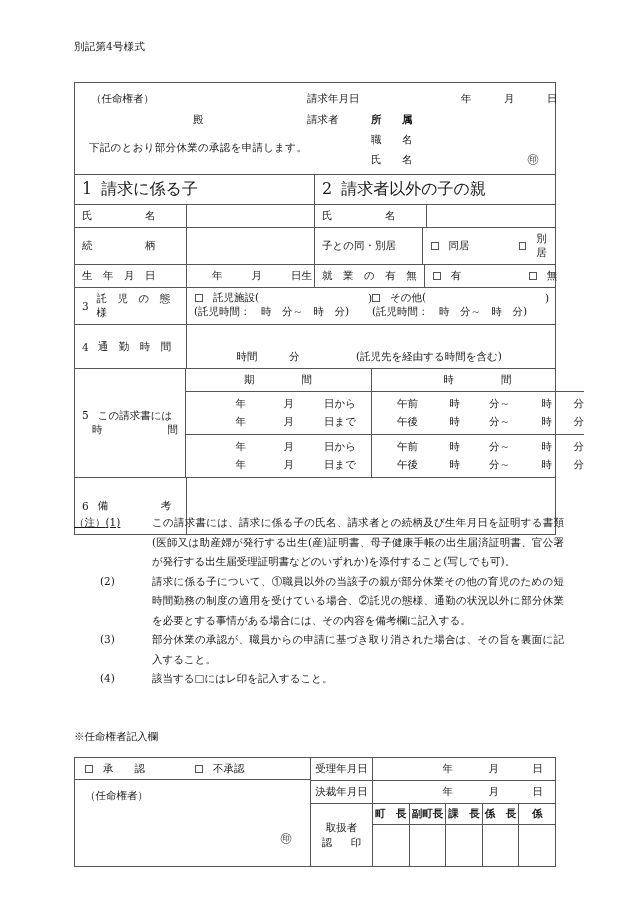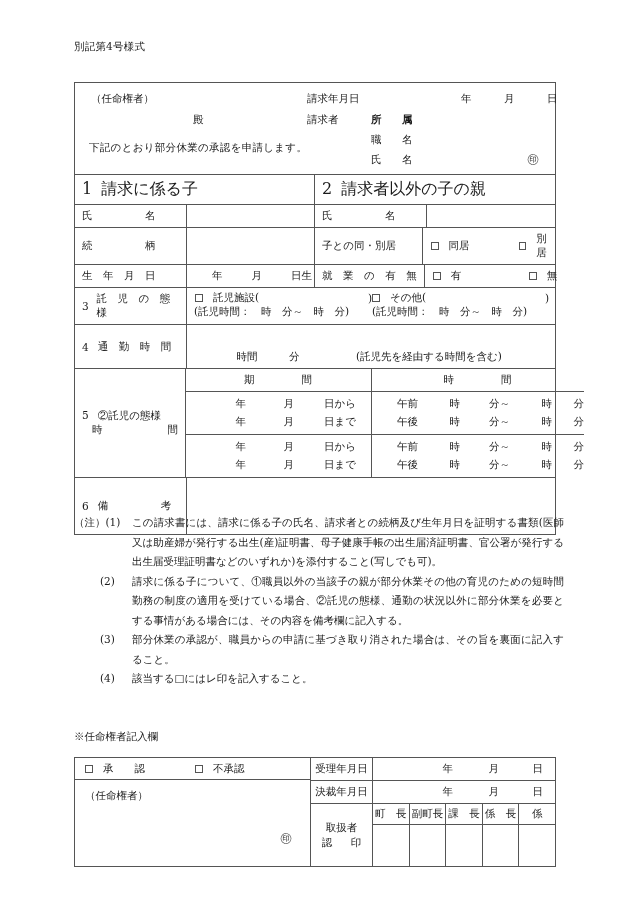--- a/index.html
+++ b/index.html
@@ -201,23 +201,23 @@
   .notes {
     position: absolute;
     left: 74px;
     top: 513px;
     width: 490px;
     font-size: 10.5px;
     line-height: 19.5px;
   }
   .note-item { display: flex; }
   .note-marker { white-space: nowrap; }
-  .note-marker.n1 { width: 58px; }
+  .note-marker.n1 { width: 58px; text-decoration: underline; }
   .note-marker.n2 { width: 58px; padding-left: 26px; box-sizing: border-box; }
-  .note-text { flex: 1; text-align: justify; }
+  .note-text { flex: 1; text-align: justify; margin-left: 20px; }
 
   
   .bottom-title {
     position: absolute;
     left: 74px;
     top: 730px;
     font-size: 10.5px;
   }
   .bottom-frame {
     position: absolute;
@@ -292,20 +292,21 @@
   .stamp-head { display: flex; height: 20px; border-bottom: 1px solid #555; }
   .stamp-body { display: flex; flex: 1; }
   .stamp-cell {
     flex: 1;
     box-sizing: border-box;
     border-right: 1px solid #555;
     font-size: 10.5px;
     display: flex;
     align-items: center;
     justify-content: center;
+    font-weight: bold;
   }
   .stamp-cell:last-child { border-right: none; }
 </style>
 </head>
 <body>
 
 <div class="page">
 
   <div class="doc-id">別記第4号様式</div>
 
@@ -433,21 +434,21 @@
       <div class="wide-body">
         <div class="tsukin">
           <span class="tsukin-1">時間　　　分</span>
           <span class="tsukin-2">(託児先を経由する時間を含む)</span>
         </div>
       </div>
     </div>
 
     <div class="period">
       <div class="period-lbl">
-        <span class="pl1"><span>5</span><span class="num-gap"></span><span>②託児の態様</span></span>
+        <span class="pl1"><span>5</span><span class="num-gap"></span><span>この請求書には</span></span>
         <span class="pl2">
             <span>時</span>
             <span>間</span>
           </span>
       </div>
       <div class="period-body">
         <div class="prow">
           <div class="pcol-a">
             <div class="phead"><span>期</span><span class="sp"></span><span>間</span></div>
           </div>

